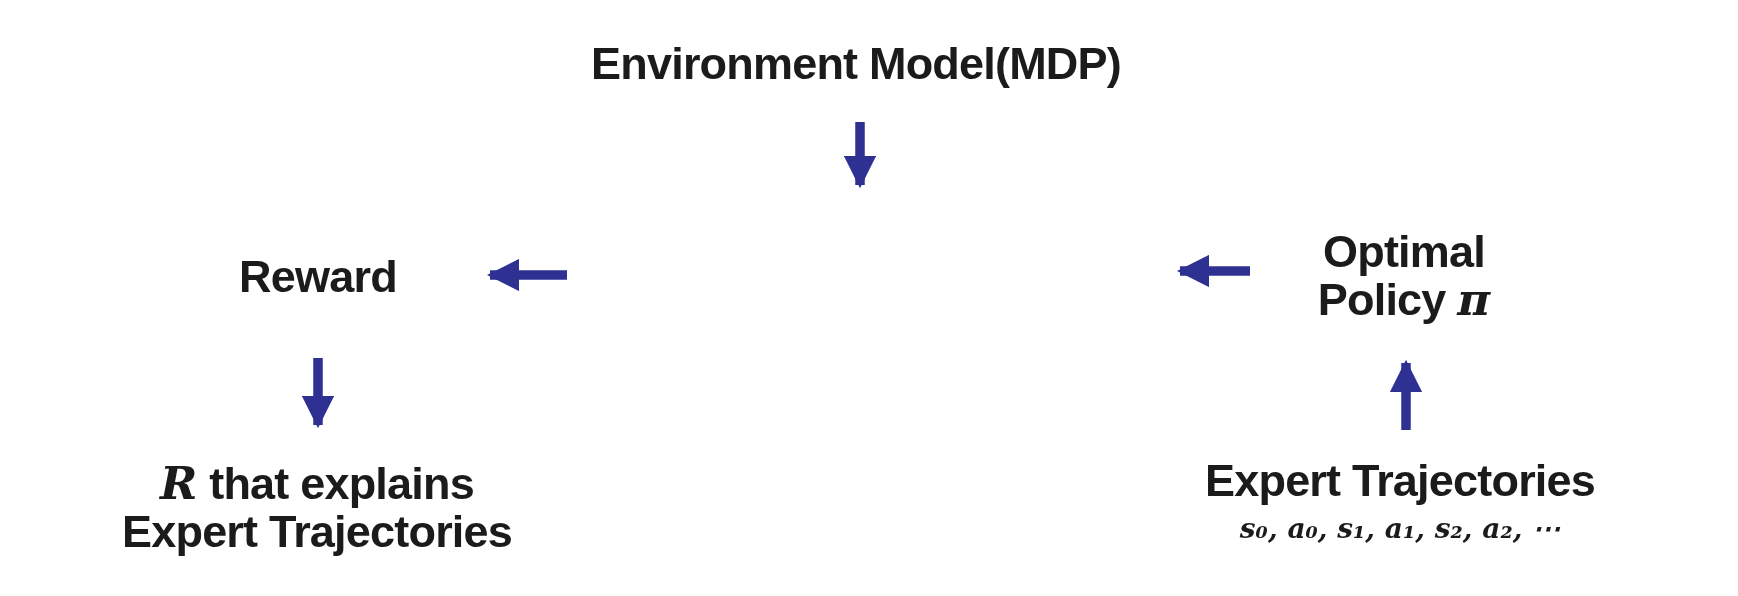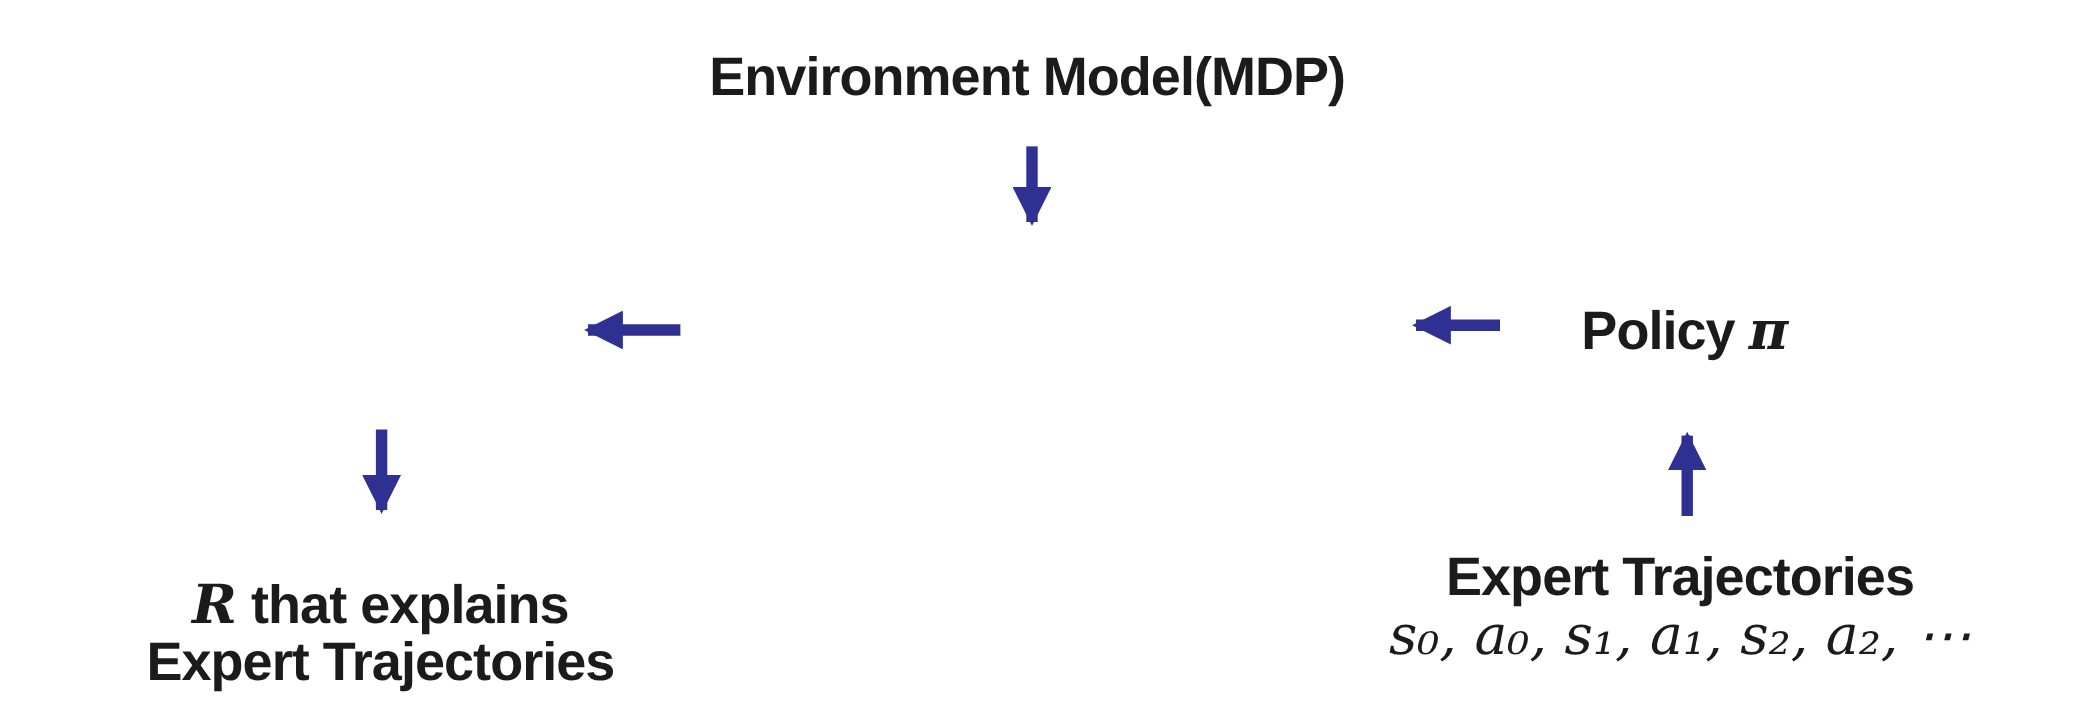--- a/index.html
+++ b/index.html
@@ -30,22 +30,22 @@
     letter-spacing: -0.8px;
     line-height: 48px;
   }
   .math {
     font-family: "DejaVu Serif", "Liberation Serif", serif;
     font-style: italic;
     font-weight: 600;
     letter-spacing: 0;
   }
   .math-line {
-    font-size: 46px;
-    font-weight: 400;
+    font-size: 28px;
+    font-weight: 700;
   }
   .arrow-layer {
     position: absolute;
     left: 0; top: 0;
     width: 1738px;
     height: 596px;
   }
   .arrow-layer line {
     stroke: var(--arrow);
     stroke-width: 9.5;
@@ -69,27 +69,29 @@
     <line x1="318" y1="358" x2="318" y2="425" marker-end="url(#head)"></line>
     <line x1="1406" y1="430" x2="1406" y2="363" marker-end="url(#head)"></line>
   </svg>
 
   <div class="node" style="left:856px; top:64px;">
     <span>Environment Model(MDP)</span>
   </div>
 
 
   <div class="node" style="left:318px; top:277px;">
+    <div>Reward</div>
   </div>
 
   <div class="node" style="left:1404px; top:276px;">
+    <div>Optimal</div>
     <div><span>Policy </span><span class="math">π</span></div>
   </div>
 
-  <div class="node" style="left:317px; top:528px;text-align:center;">
+  <div class="node" style="left:317px; top:508px;text-align:center;">
     <div><span class="math">R</span><span> that explains</span></div>
     <div>Expert Trajectories</div>
   </div>
 
   <div class="node" style="left:1400px; top:505px;">
     <div>Expert Trajectories</div>
     <div class="math math-line">s₀, a₀, s₁, a₁, s₂, a₂, ⋯</div>
   </div>
 
 </div>

